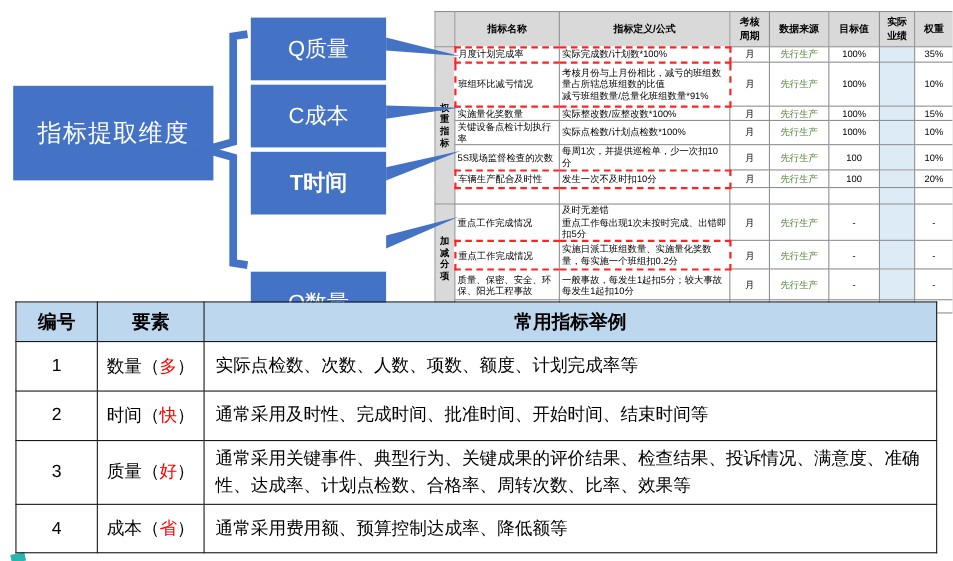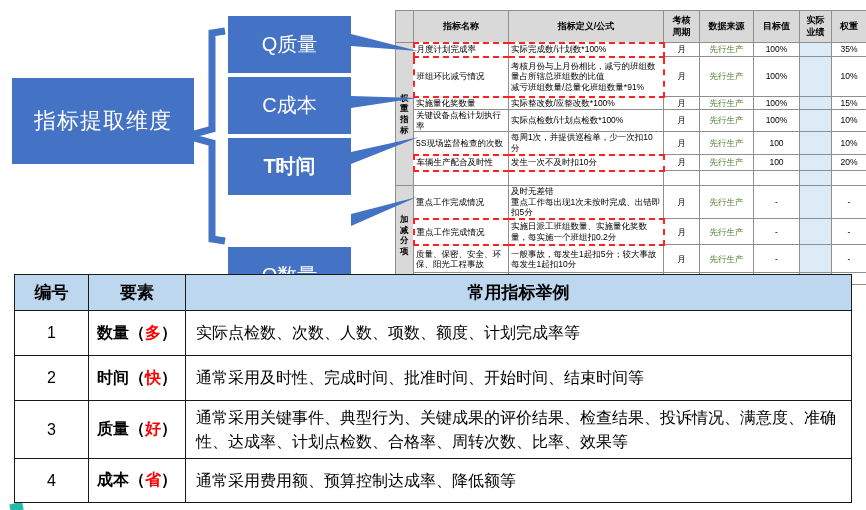--- a/index.html
+++ b/index.html
@@ -35,21 +35,21 @@
   .kpi .hl-l{border-top:2px dashed #ff2222;border-bottom:2px dashed #ff2222;border-left:2px dashed #ff2222;}
   .kpi .hl-r{border-top:2px dashed #ff2222;border-bottom:2px dashed #ff2222;border-right:2px dashed #ff2222;}
   
   .elems{
     position:absolute;left:14px;top:274px;width:838px;z-index:2;
     border-collapse:collapse;table-layout:fixed;font-size:16px;
   }
   .elems th,.elems td{border:1.5px solid #1a1a1a;vertical-align:middle;}
   .elems th{background:#BDD7EE;font-weight:bold;font-size:17px;text-align:center;}
   .elems .no{text-align:center;}
-  .elems .fac{text-align:center;font-weight:bold;}
+  .elems .fac{text-align:center;font-weight:normal;}
   .elems .ex{text-align:left;padding:4px 10px;line-height:1.45;}
   .elems .red{color:#FF0000;}
   .corner-mark{position:absolute;left:10px;top:503px;width:13px;height:8px;background:#27b7ae;transform:rotate(-12deg);}
 </style>
 </head>
 <body>
 
 <div class="stage">
 
   <div class="bluebox rootbox">

